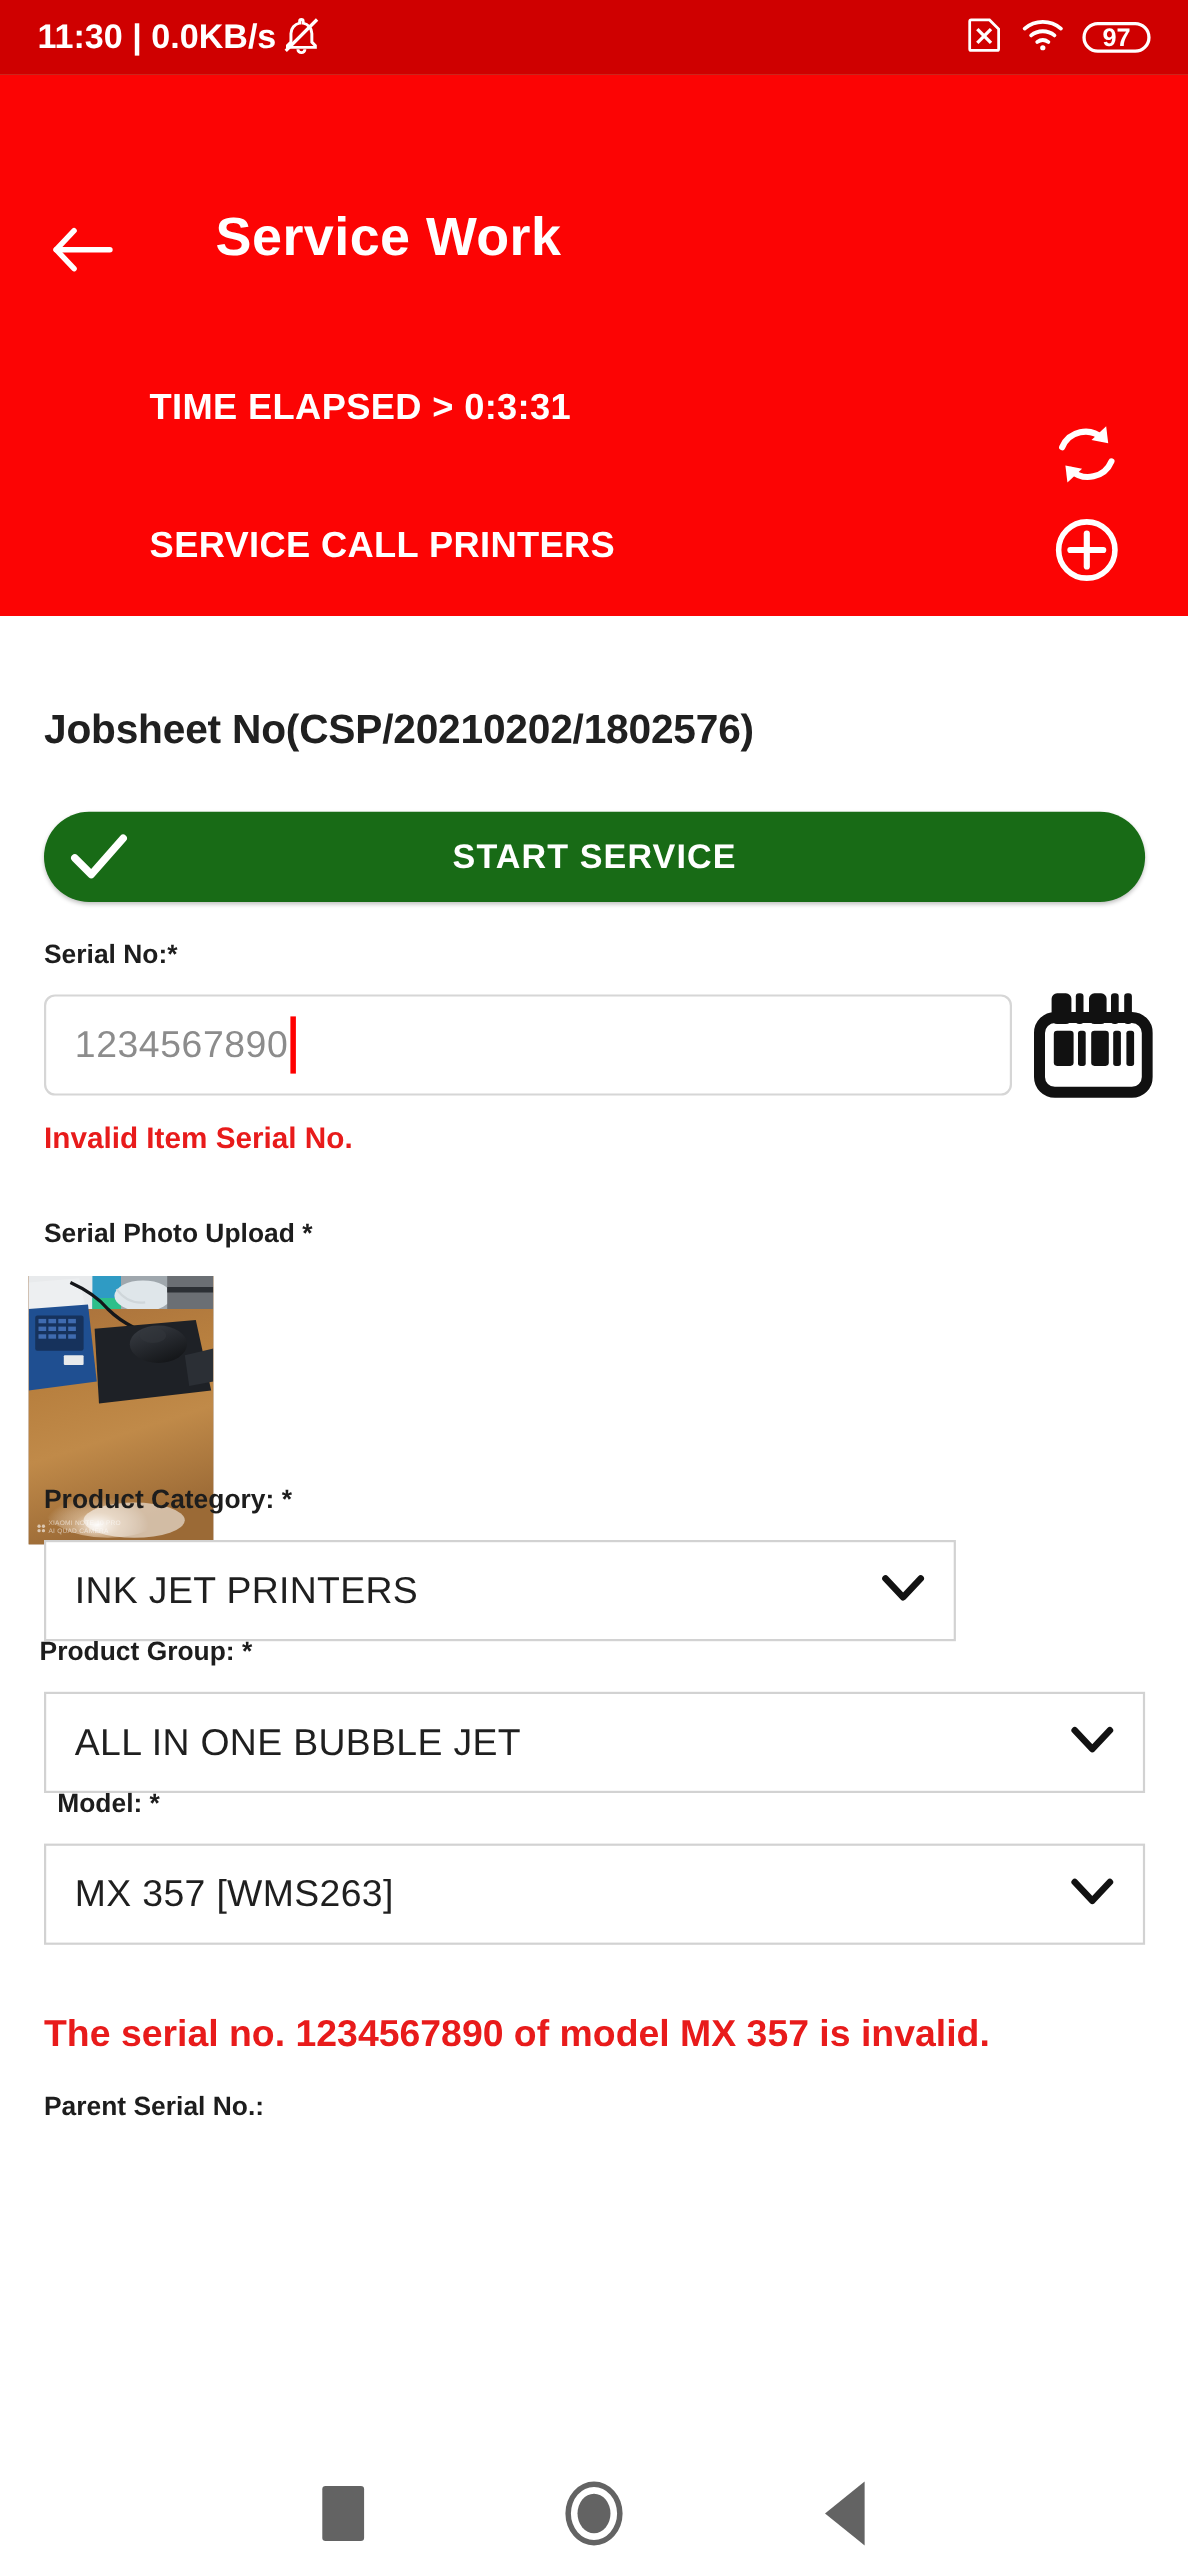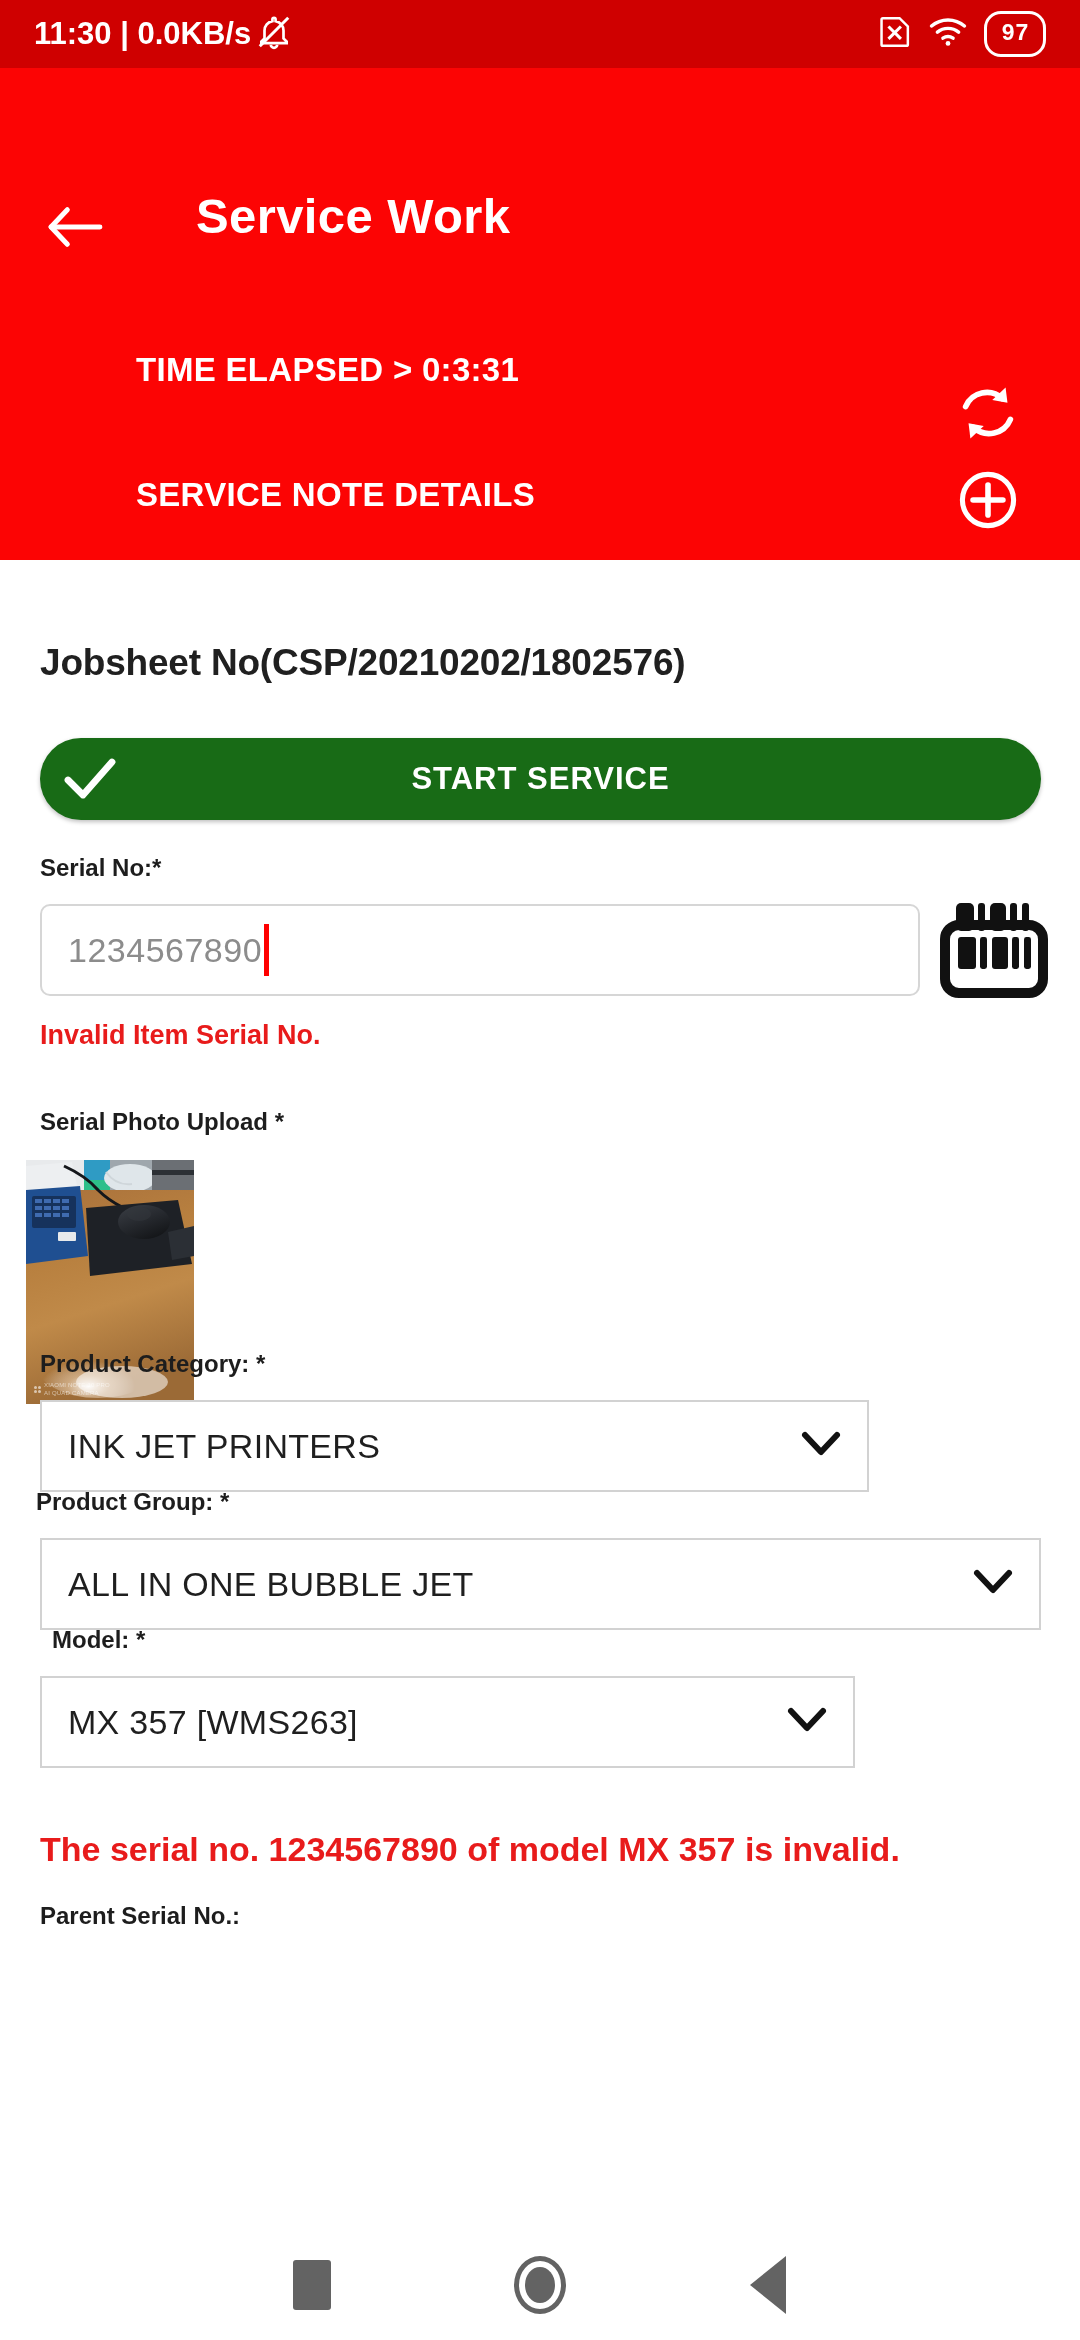--- a/index.html
+++ b/index.html
@@ -19,23 +19,23 @@
     padding: 0 34px;
   }
   .status-left { display: flex; align-items: center; gap: 0px; }
   .status-clock {
     color: #ffffff; font-size: 31px; font-weight: 700; letter-spacing: 0px;
     white-space: nowrap;
   }
   .status-right { display: flex; align-items: center; gap: 17px; }
   .icon-bellmute { margin-left: 4px; display: block; }
   .battery-pill {
-    width: 62px; height: 46px; border: 3px solid #ffffff; border-radius: 17px;
+    width: 62px; height: 28px; border: 3px solid #ffffff; border-radius: 17px;
     display: flex; align-items: center; justify-content: center;
-    color: #ffffff; font-size: 23px; font-weight: 700; font-family: Liberation Mono, monospace;
+    color: #ffffff; font-size: 23px; font-weight: 700;
   }
 
   
   .appbar {
     position: absolute; left: 0; top: 68px; width: 1080px; height: 492px;
     background: #fc0404;
   }
   .back-arrow {
     position: absolute; left: 44px; top: 128px;
     width: 62px; height: 62px; display: flex; align-items: center; justify-content: center;
@@ -123,21 +123,21 @@
 
   .spinner {
     position: absolute; height: 92px; background: #ffffff;
     border: 2px solid #d2d2d2;
     display: flex; align-items: center; justify-content: space-between;
     padding: 0 26px;
   }
   .spinner .value { font-size: 34px; color: #1f1f1f; letter-spacing: 0.3px; }
   .spinner-cat   { left: 40px; top: 840px;  width: 829px; }
   .spinner-group { left: 40px; top: 978px;  width: 1001px; }
-  .spinner-model { left: 40px; top: 1116px; width: 815px; gap: 24px; }
+  .spinner-model { left: 40px; top: 1116px; width: 1001px; gap: 24px; }
 
   
   .navbar {
     position: absolute; left: 0; bottom: 0; width: 1080px; height: 110px;
     background: #ffffff; display: flex; align-items: center; justify-content: center;
   }
   .navbar .slot { width: 228px; display: flex; align-items: center; justify-content: center; }
   .nav-square { width: 38px; height: 50px; background: #636363; border-radius: 3px; }
   .nav-home { width: 52px; height: 58px; border: 5px solid #636363; border-radius: 50%;
               display: flex; align-items: center; justify-content: center; }
@@ -191,21 +191,21 @@
       <svg width="58" height="46" viewBox="0 0 30 24" fill="none">
         <line x1="2.5" y1="12" x2="28" y2="12" stroke="#fff" stroke-width="2.6" stroke-linecap="round"></line>
         <polyline points="11,3 2.5,12 11,21" stroke="#fff" stroke-width="2.6" fill="none" stroke-linecap="round" stroke-linejoin="round"></polyline>
       </svg>
     </div>
 
     <div class="appbar-title">Service Work</div>
 
     <div class="time-elapsed">TIME ELAPSED &gt; 0:3:31</div>
 
-    <div class="service-call-details">SERVICE NOTE DETAILS</div>
+    <div class="service-call-details">SERVICE CALL PRINTERS</div>
 
     <div class="appbar-action-refresh">
       <svg width="64" height="64" viewBox="0 0 24 24" fill="none">
         <path d="M3.6 9.6A8.6 8.6 0 0 1 17.4 6.6" stroke="#fff" stroke-width="2.1" fill="none" stroke-linecap="round"></path>
         <polygon points="18.6,2.4 19.3,8.2 13.6,7.1" fill="#fff"></polygon>
         <path d="M20.4 14.4A8.6 8.6 0 0 1 6.6 17.4" stroke="#fff" stroke-width="2.1" fill="none" stroke-linecap="round"></path>
         <polygon points="5.4,21.6 4.7,15.8 10.4,16.9" fill="#fff"></polygon>
       </svg>
     </div>
 

